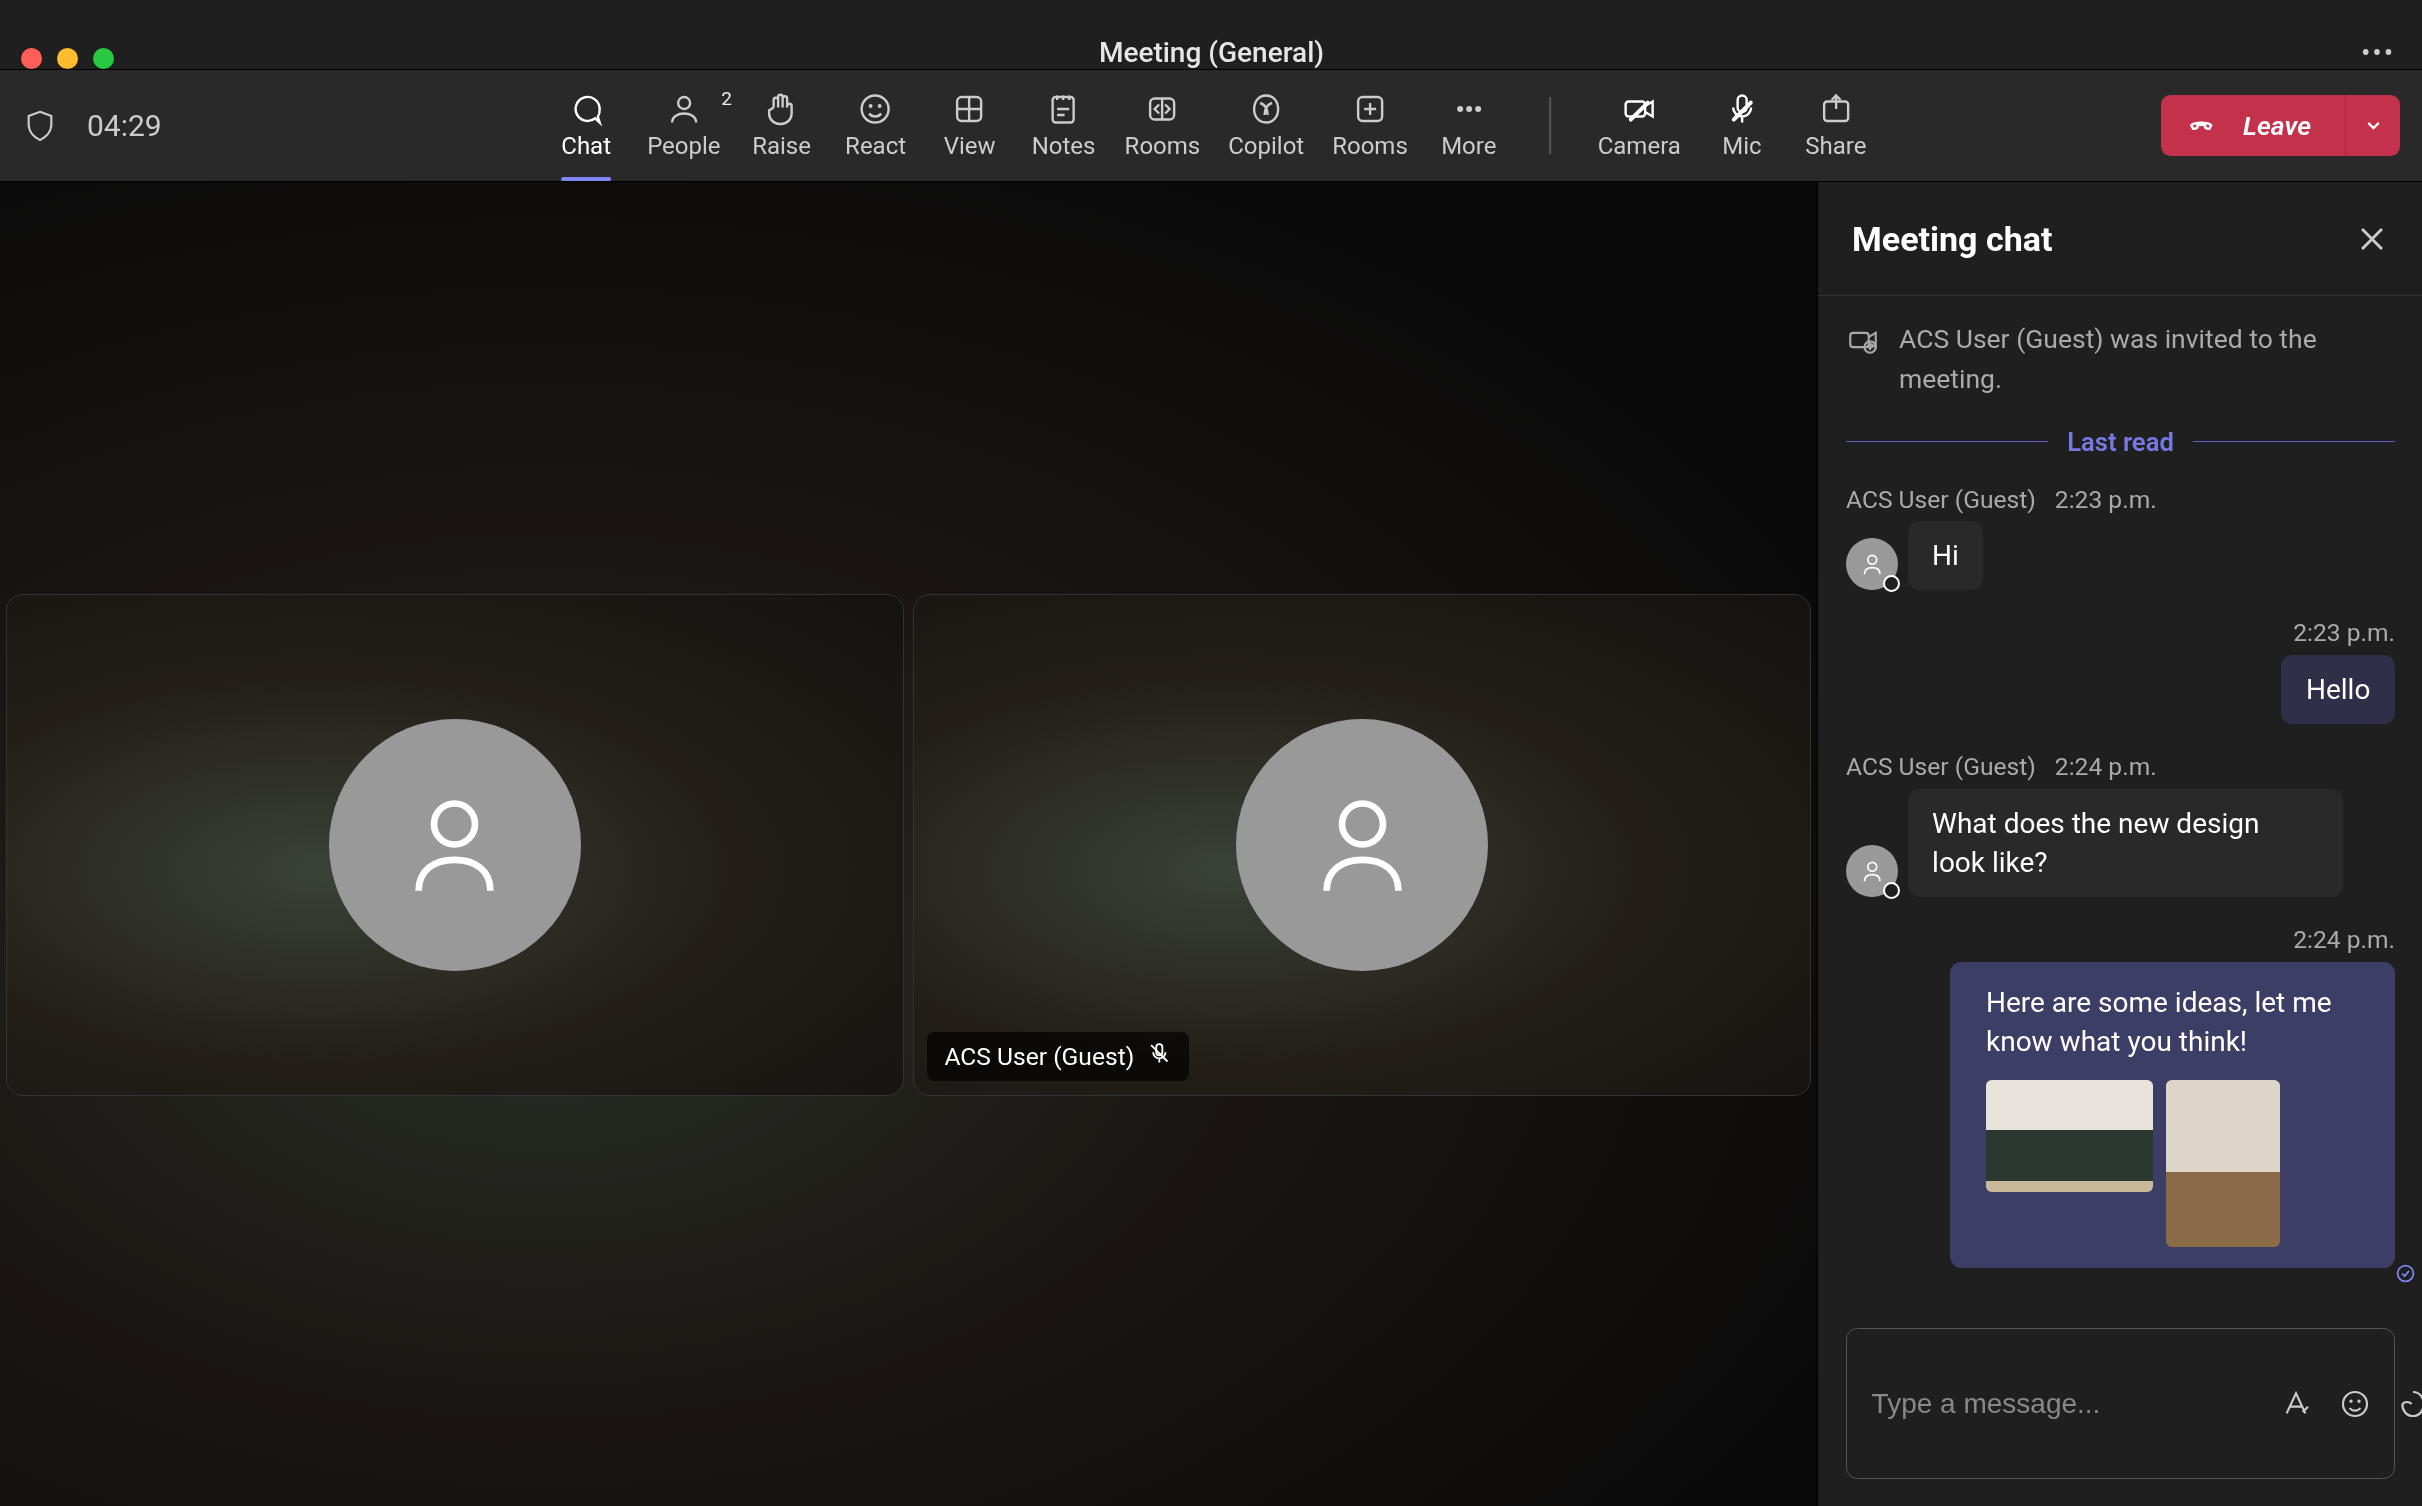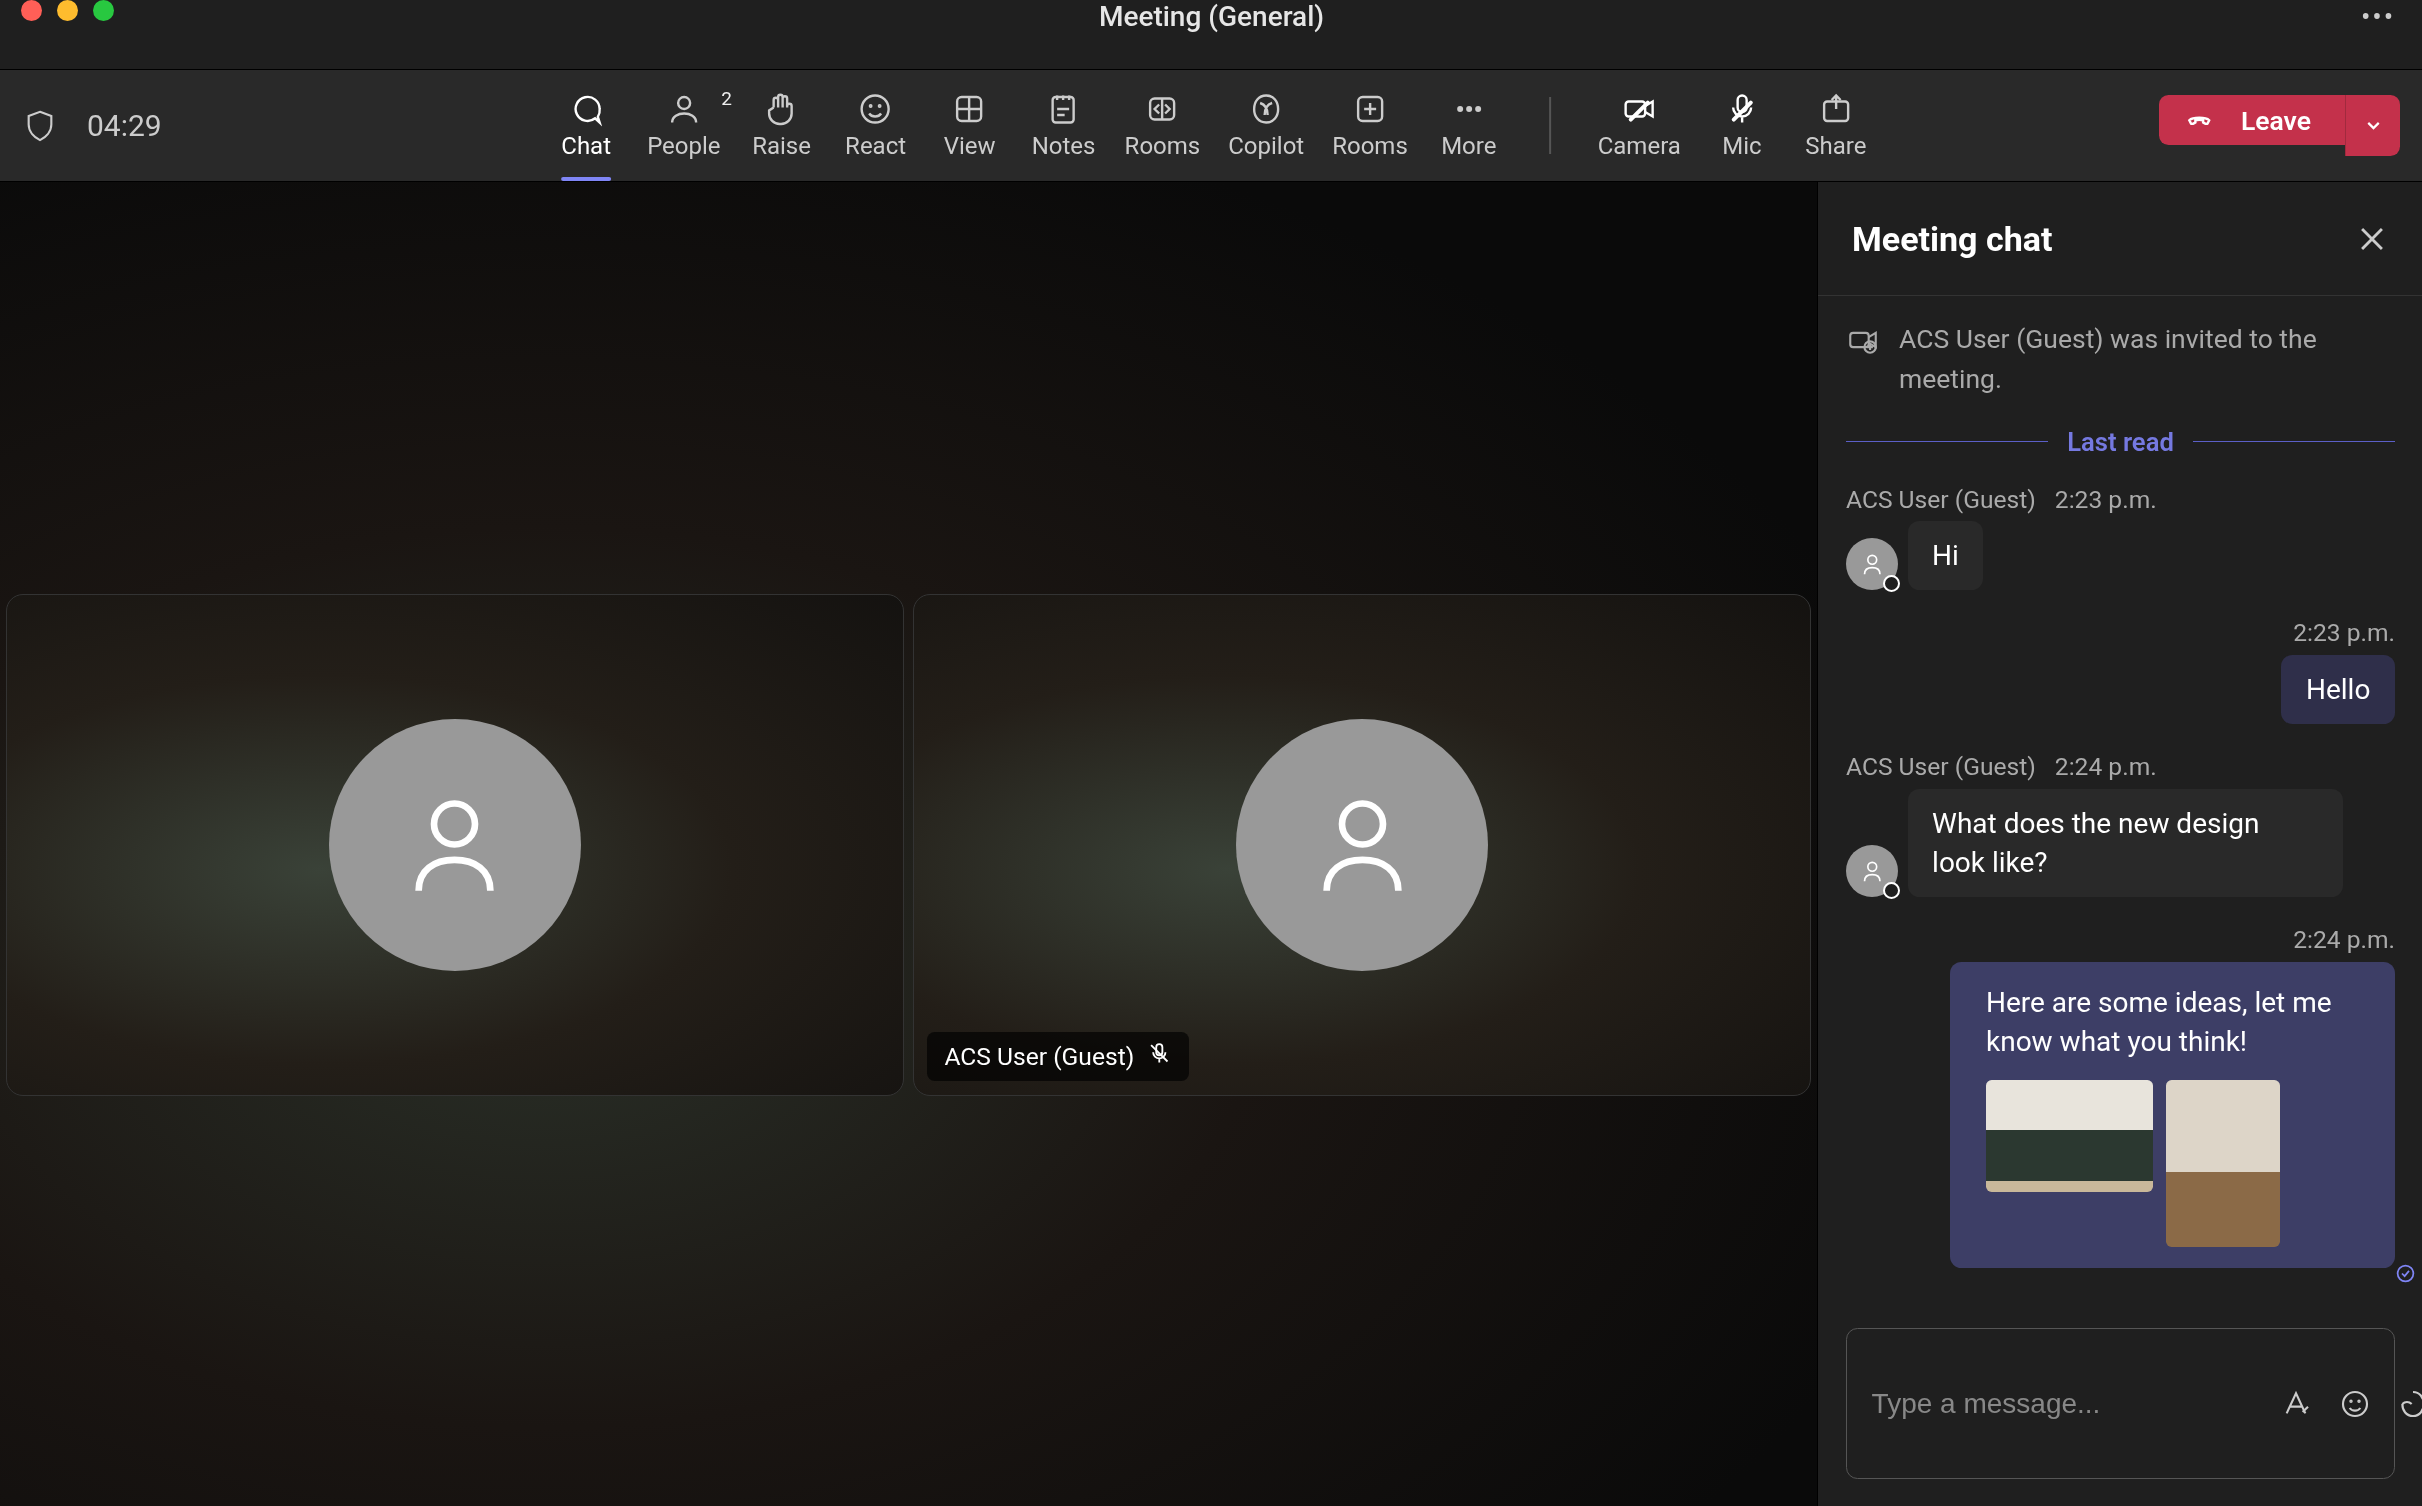--- a/index.html
+++ b/index.html
@@ -10,21 +10,21 @@
     font-family: -apple-system, "Segoe UI", Roboto, sans-serif;
     color: #fff;
     overflow: hidden;
   }
 
   
   .titlebar {
     height: 70px;
     background: #1f1f1f;
     display: flex;
-    align-items: flex-start;
+    align-items: flex-end;
     position: relative;
     border-bottom: 0.9px solid #000;
   }
   .traffic-lights {
     display: flex;
     gap: 15px;
     padding-left: 21px;
   }
   .traffic-light {
     width: 21px; height: 21px; border-radius: 50%;
@@ -111,28 +111,29 @@
     align-items: center;
     gap: 28px;
     margin-left: auto;
   }
   .leave-group {
     display: flex;
     margin-left: 19px;
   }
   .leave-btn {
     background: #c4314b;
-    height: 50px;
+    height: 61px;
     display: flex;
     align-items: center;
     padding: 0 34px 0 26.5px;
     border-radius: 9.5px 0 0 9.5px;
     gap: 29px;
     font-size: 26.5px;
     font-weight: 600;
+    font-style: italic;
   }
   .leave-chev {
     background: #c4314b;
     height: 61px;
     width: 55px;
     display: flex;
     align-items: center;
     justify-content: center;
     border-radius: 0 9.5px 9.5px 0;
     border-left: 0.9px solid #a12a3e;

